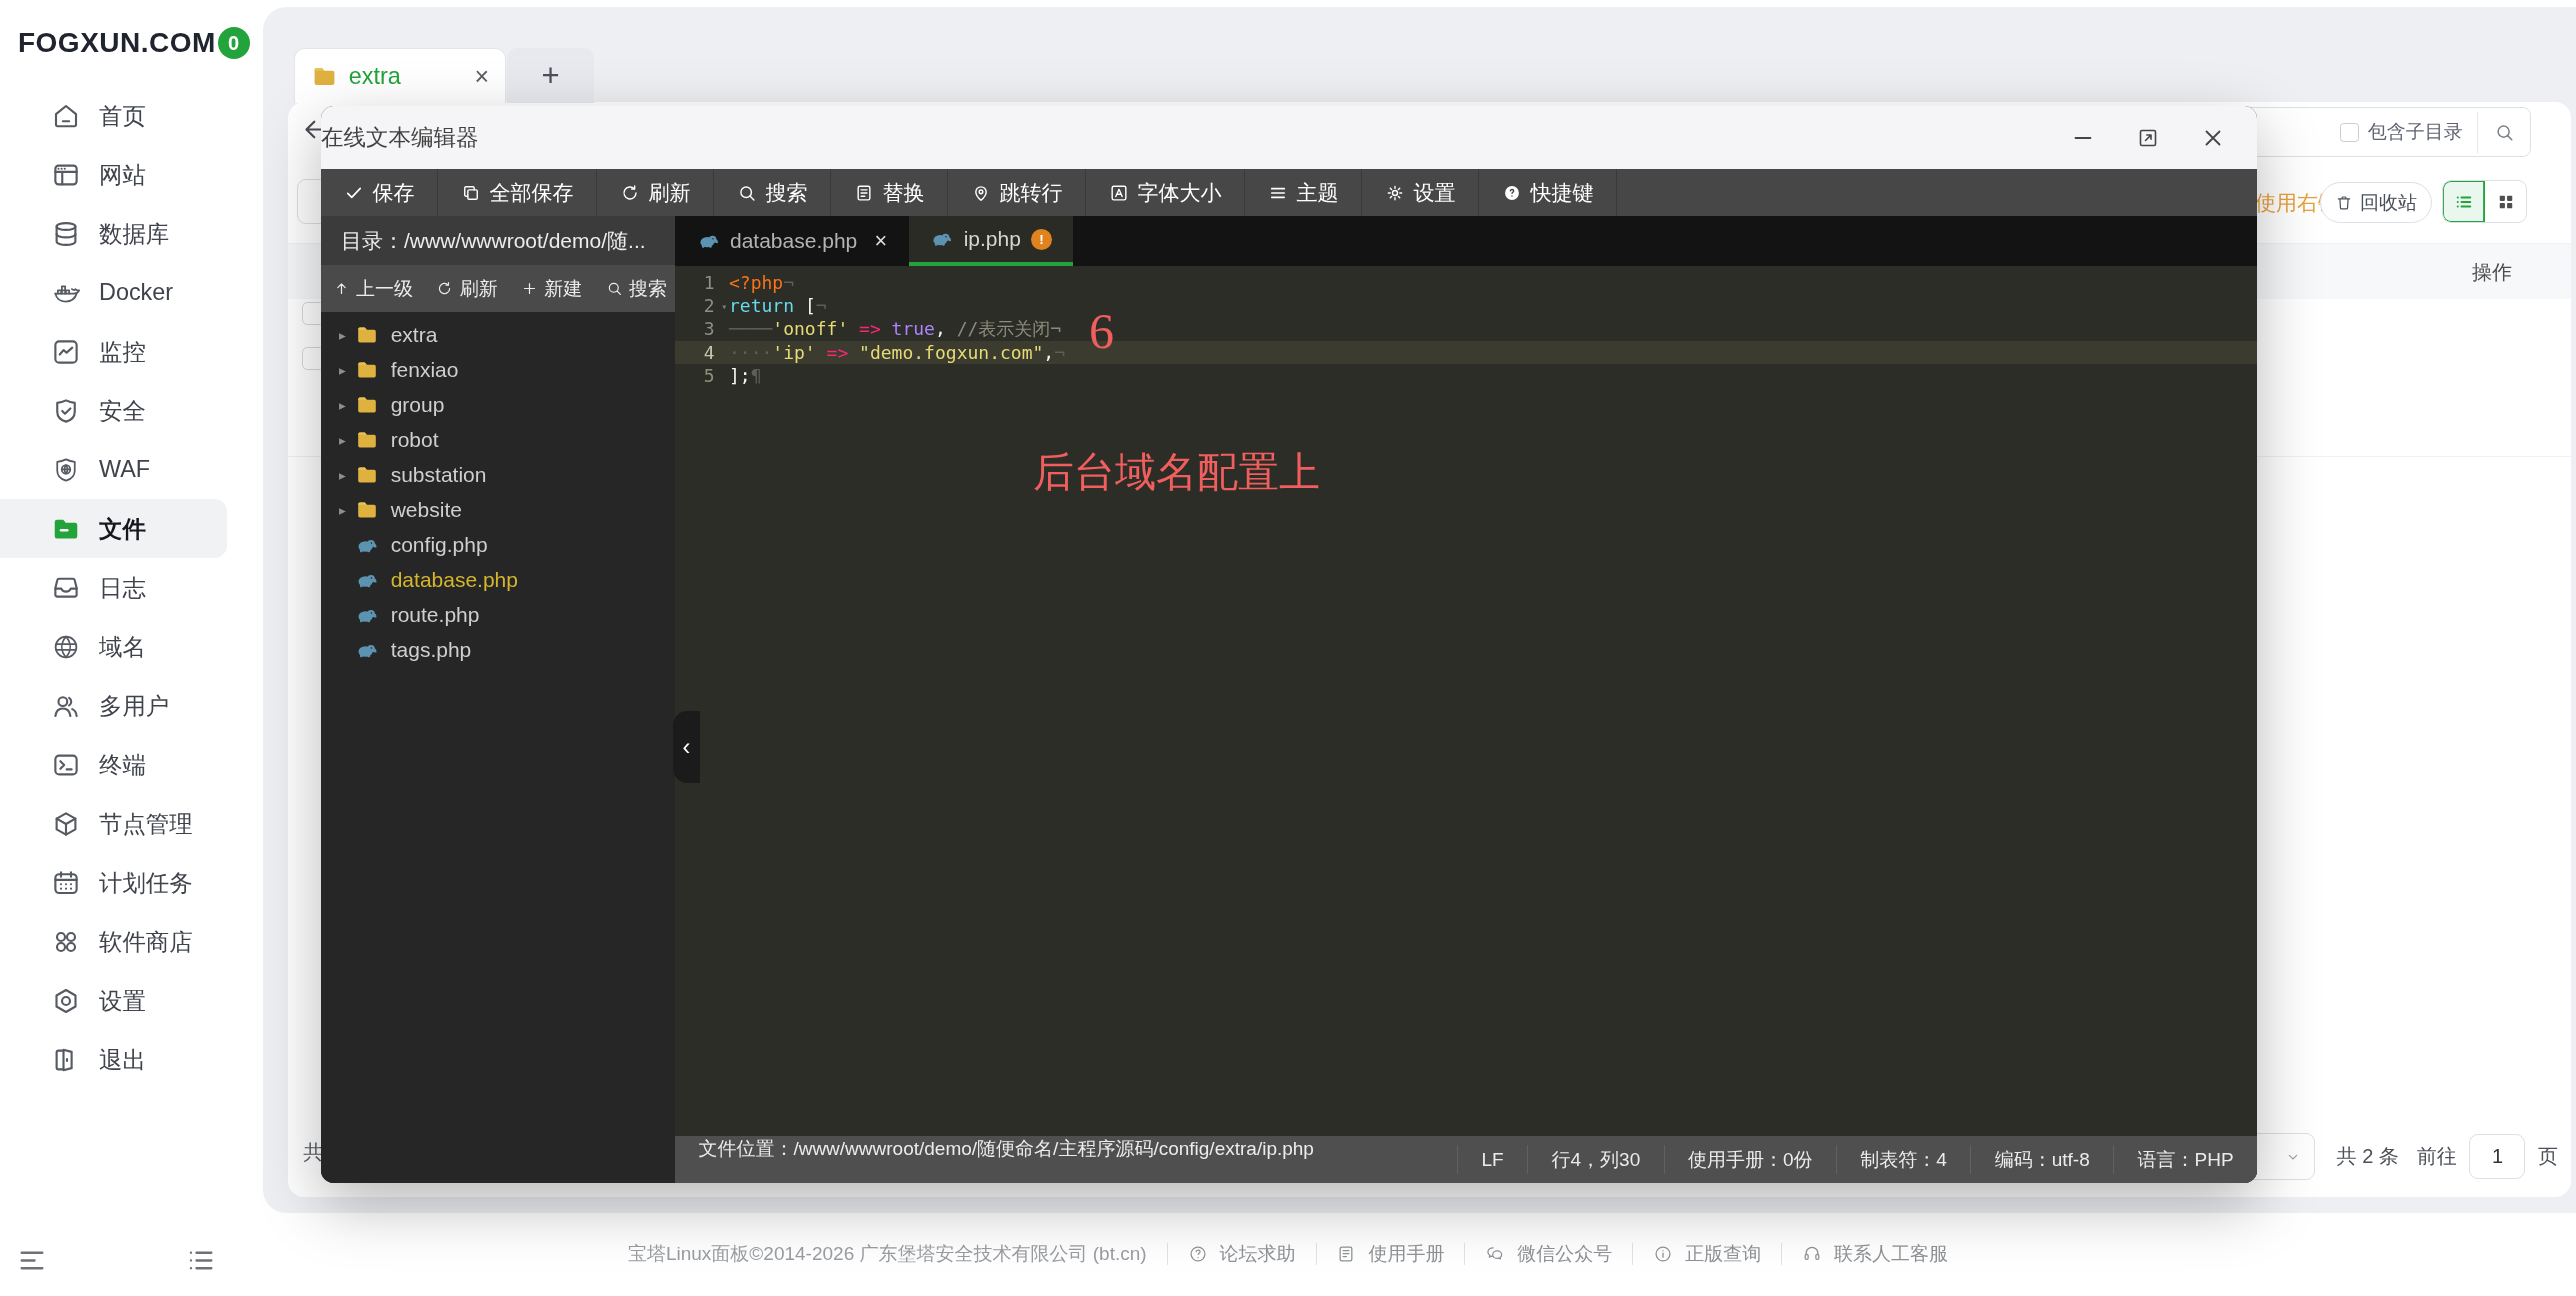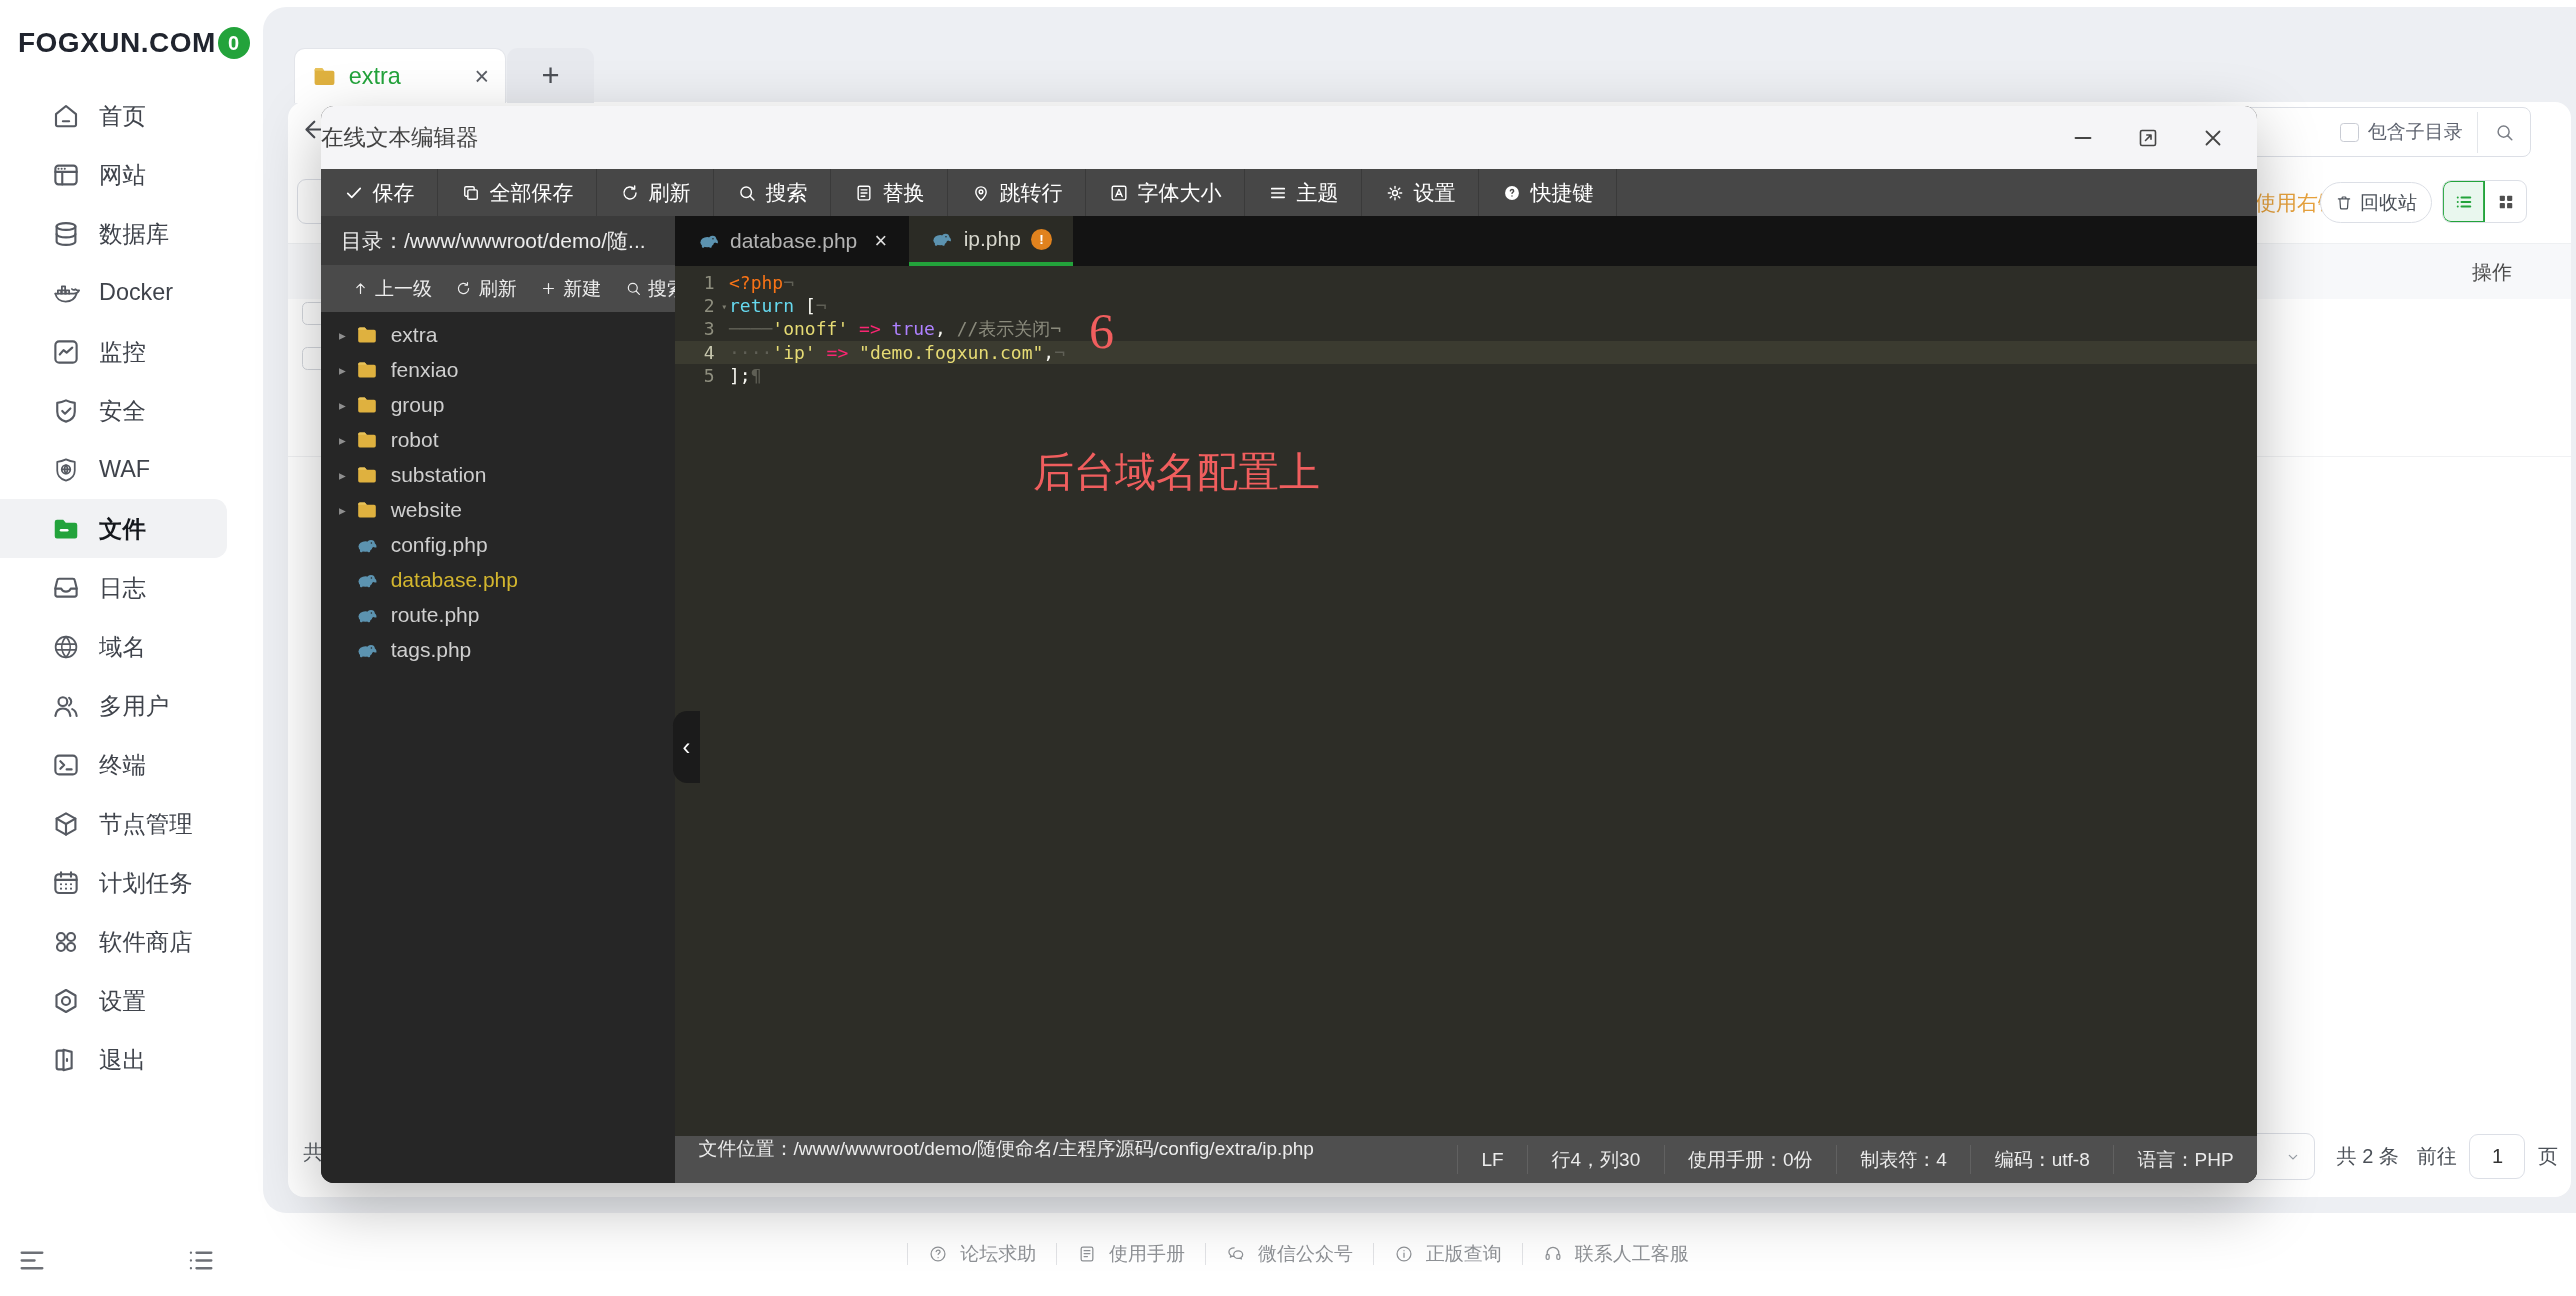--- a/index.html
+++ b/index.html
@@ -93,21 +93,21 @@
 
   .ed-toolbar{height:47px;background:#474747;display:flex;flex:none}
   .ed-tb-btn{display:flex;align-items:center;gap:9px;padding:0 22.5px;border-right:0.9px solid #3a3a3a;color:#fff;
     font-size:21px;cursor:pointer;white-space:nowrap}
   .ed-tb-btn .ic{width:20px;height:20px}.ed-tb-btn .ic svg{width:100%;height:100%}
 
   .dlg-body{flex:1;display:flex;position:relative;min-height:0}
   .tree-panel{width:354px;flex:none;background:#262626;display:flex;flex-direction:column}
   .dir-row{height:49px;background:#3b3b3b;display:flex;align-items:center;padding:0 20px;flex:none;
     font-size:21px;color:#ececec;white-space:nowrap;overflow:hidden}
-  .tree-toolbar{height:47px;background:#4a4a4a;display:flex;align-items:center;flex:none;padding:0 19px}
+  .tree-toolbar{height:47px;background:#4a4a4a;display:flex;align-items:center;flex:none;padding:0 0}
   .tree-tb-btn{display:flex;align-items:center;gap:6.3px;padding:0 11.7px;color:#ededed;font-size:19px;cursor:pointer;white-space:nowrap}
   .tree-tb-btn .ic{width:17px;height:17px}.tree-tb-btn .ic svg{width:100%;height:100%}
   .tree{flex:1;padding-top:5.4px;overflow:hidden}
   .tree-row{height:35px;display:flex;align-items:center;padding-left:18px;cursor:pointer}
   .tree-caret{width:16px;font-size:13.5px;color:#8f8f8f;flex:none}
   .tree-row .ic{width:24px;height:24px;flex:none}.tree-row .ic svg{width:100%;height:100%}
   .tree-row .nm{font-size:21px;color:#cfcfcf;margin-left:11.7px;white-space:nowrap}
   .tree-row.sel .nm{color:#d3b62e}
   .tree-handle{position:absolute;left:352px;top:495px;width:27px;height:72px;background:#1b1b1b;border-radius:14.4px 0 0 14.4px;
     color:#fff;display:flex;align-items:center;justify-content:center;font-size:23.4px;z-index:5;cursor:pointer}
@@ -366,20 +366,21 @@
       <span class="sb-ic" style="left:12.6px"><svg viewBox="0 0 24 24" fill="none" stroke="currentColor" stroke-width="1.8" stroke-linecap="round">
             <path d="M4 6h16M4 12h10M4 18h16"></path>
           </svg></span>
       <span class="sb-ic" style="left:182px"><svg viewBox="0 0 24 24" fill="none" stroke="currentColor" stroke-width="1.8" stroke-linecap="round">
             <path d="M4.2 6h.01M4.2 12h.01M4.2 18h.01M8.5 6H20M8.5 12H20M8.5 18H20"></path>
           </svg></span>
     </div>
   </div>
 
   <div id="footer">
+    <span class="cp">宝塔Linux面板©2014-2026 广东堡塔安全技术有限公司 (bt.cn)</span>
     <span id="footer-links" style="display:flex;align-items:center">
         <span class="f-div"></span>
         <span class="f-link">
           <span class="ic"><svg viewBox="0 0 24 24" fill="none" stroke="currentColor" stroke-width="1.5" stroke-linecap="round" stroke-linejoin="round">
               <circle cx="12" cy="12" r="8.3"></circle>
               <path d="M9.8 9.2c.3-1.2 1.2-1.9 2.4-1.9 1.3 0 2.3.9 2.3 2.1 0 1.6-1.9 1.8-2.3 3.1M12.1 16.2v.2"></path>
             </svg></span>
           <span>论坛求助</span>
         </span>
         <span class="f-div"></span>

